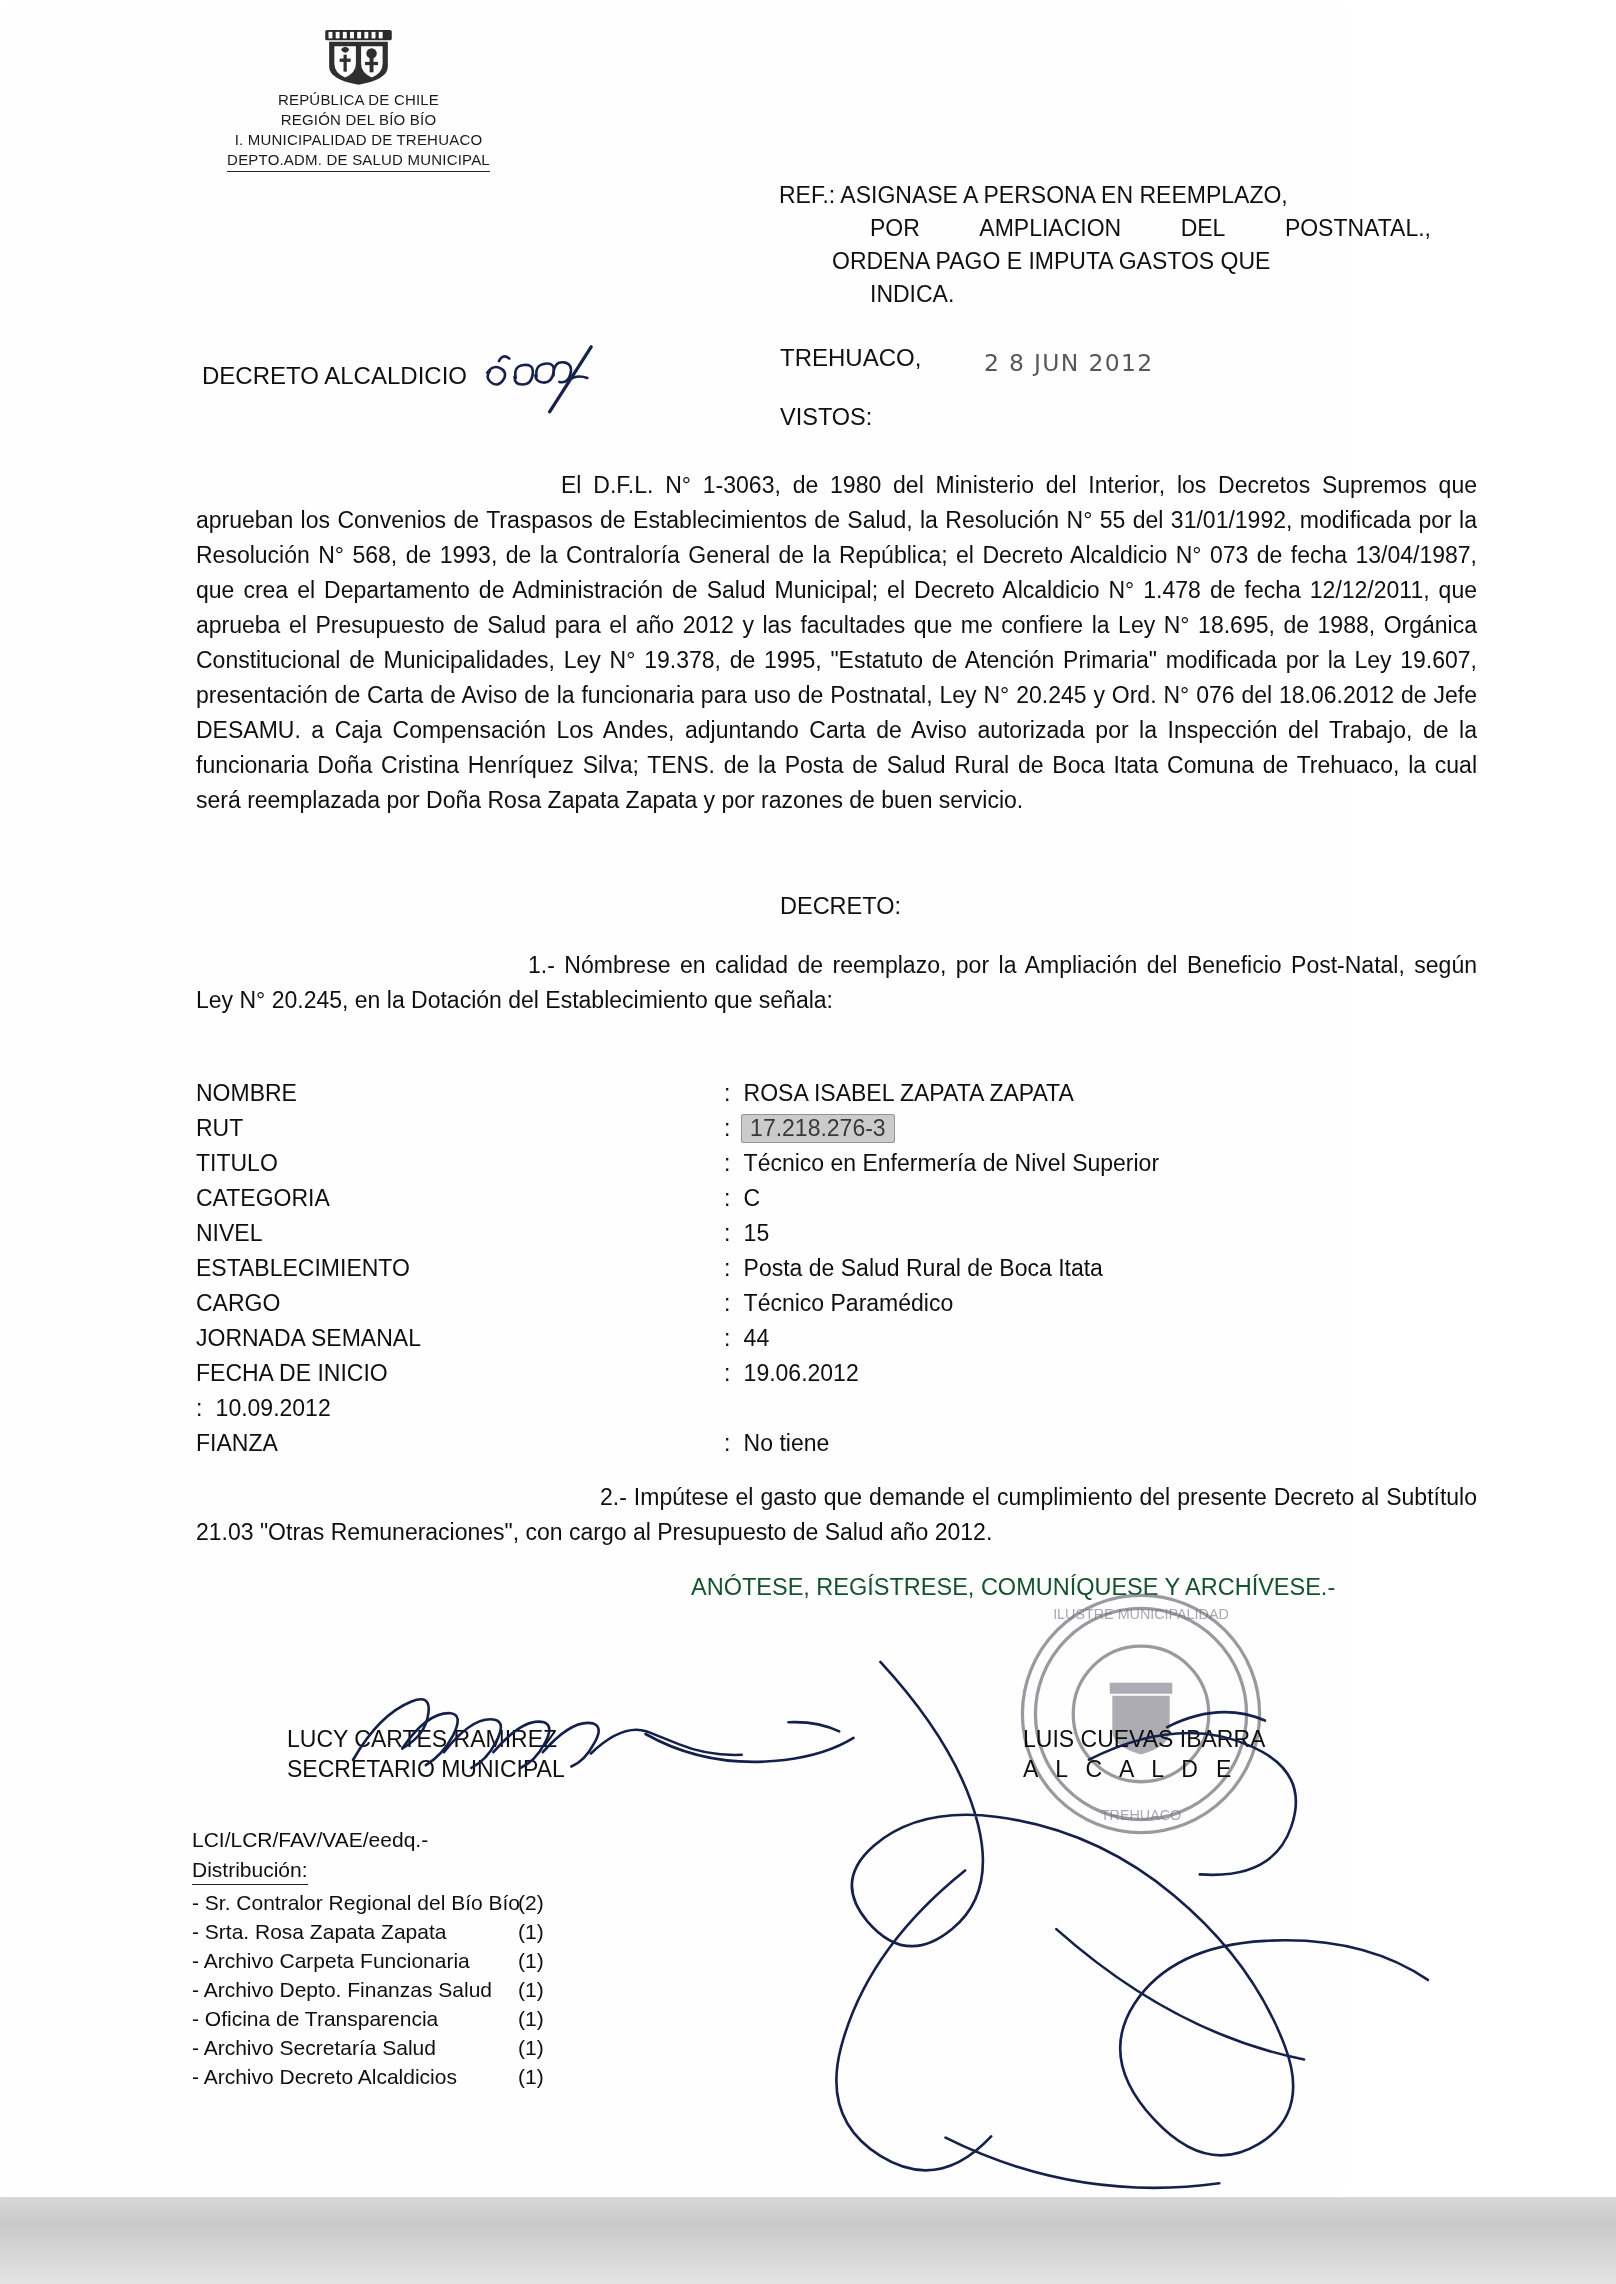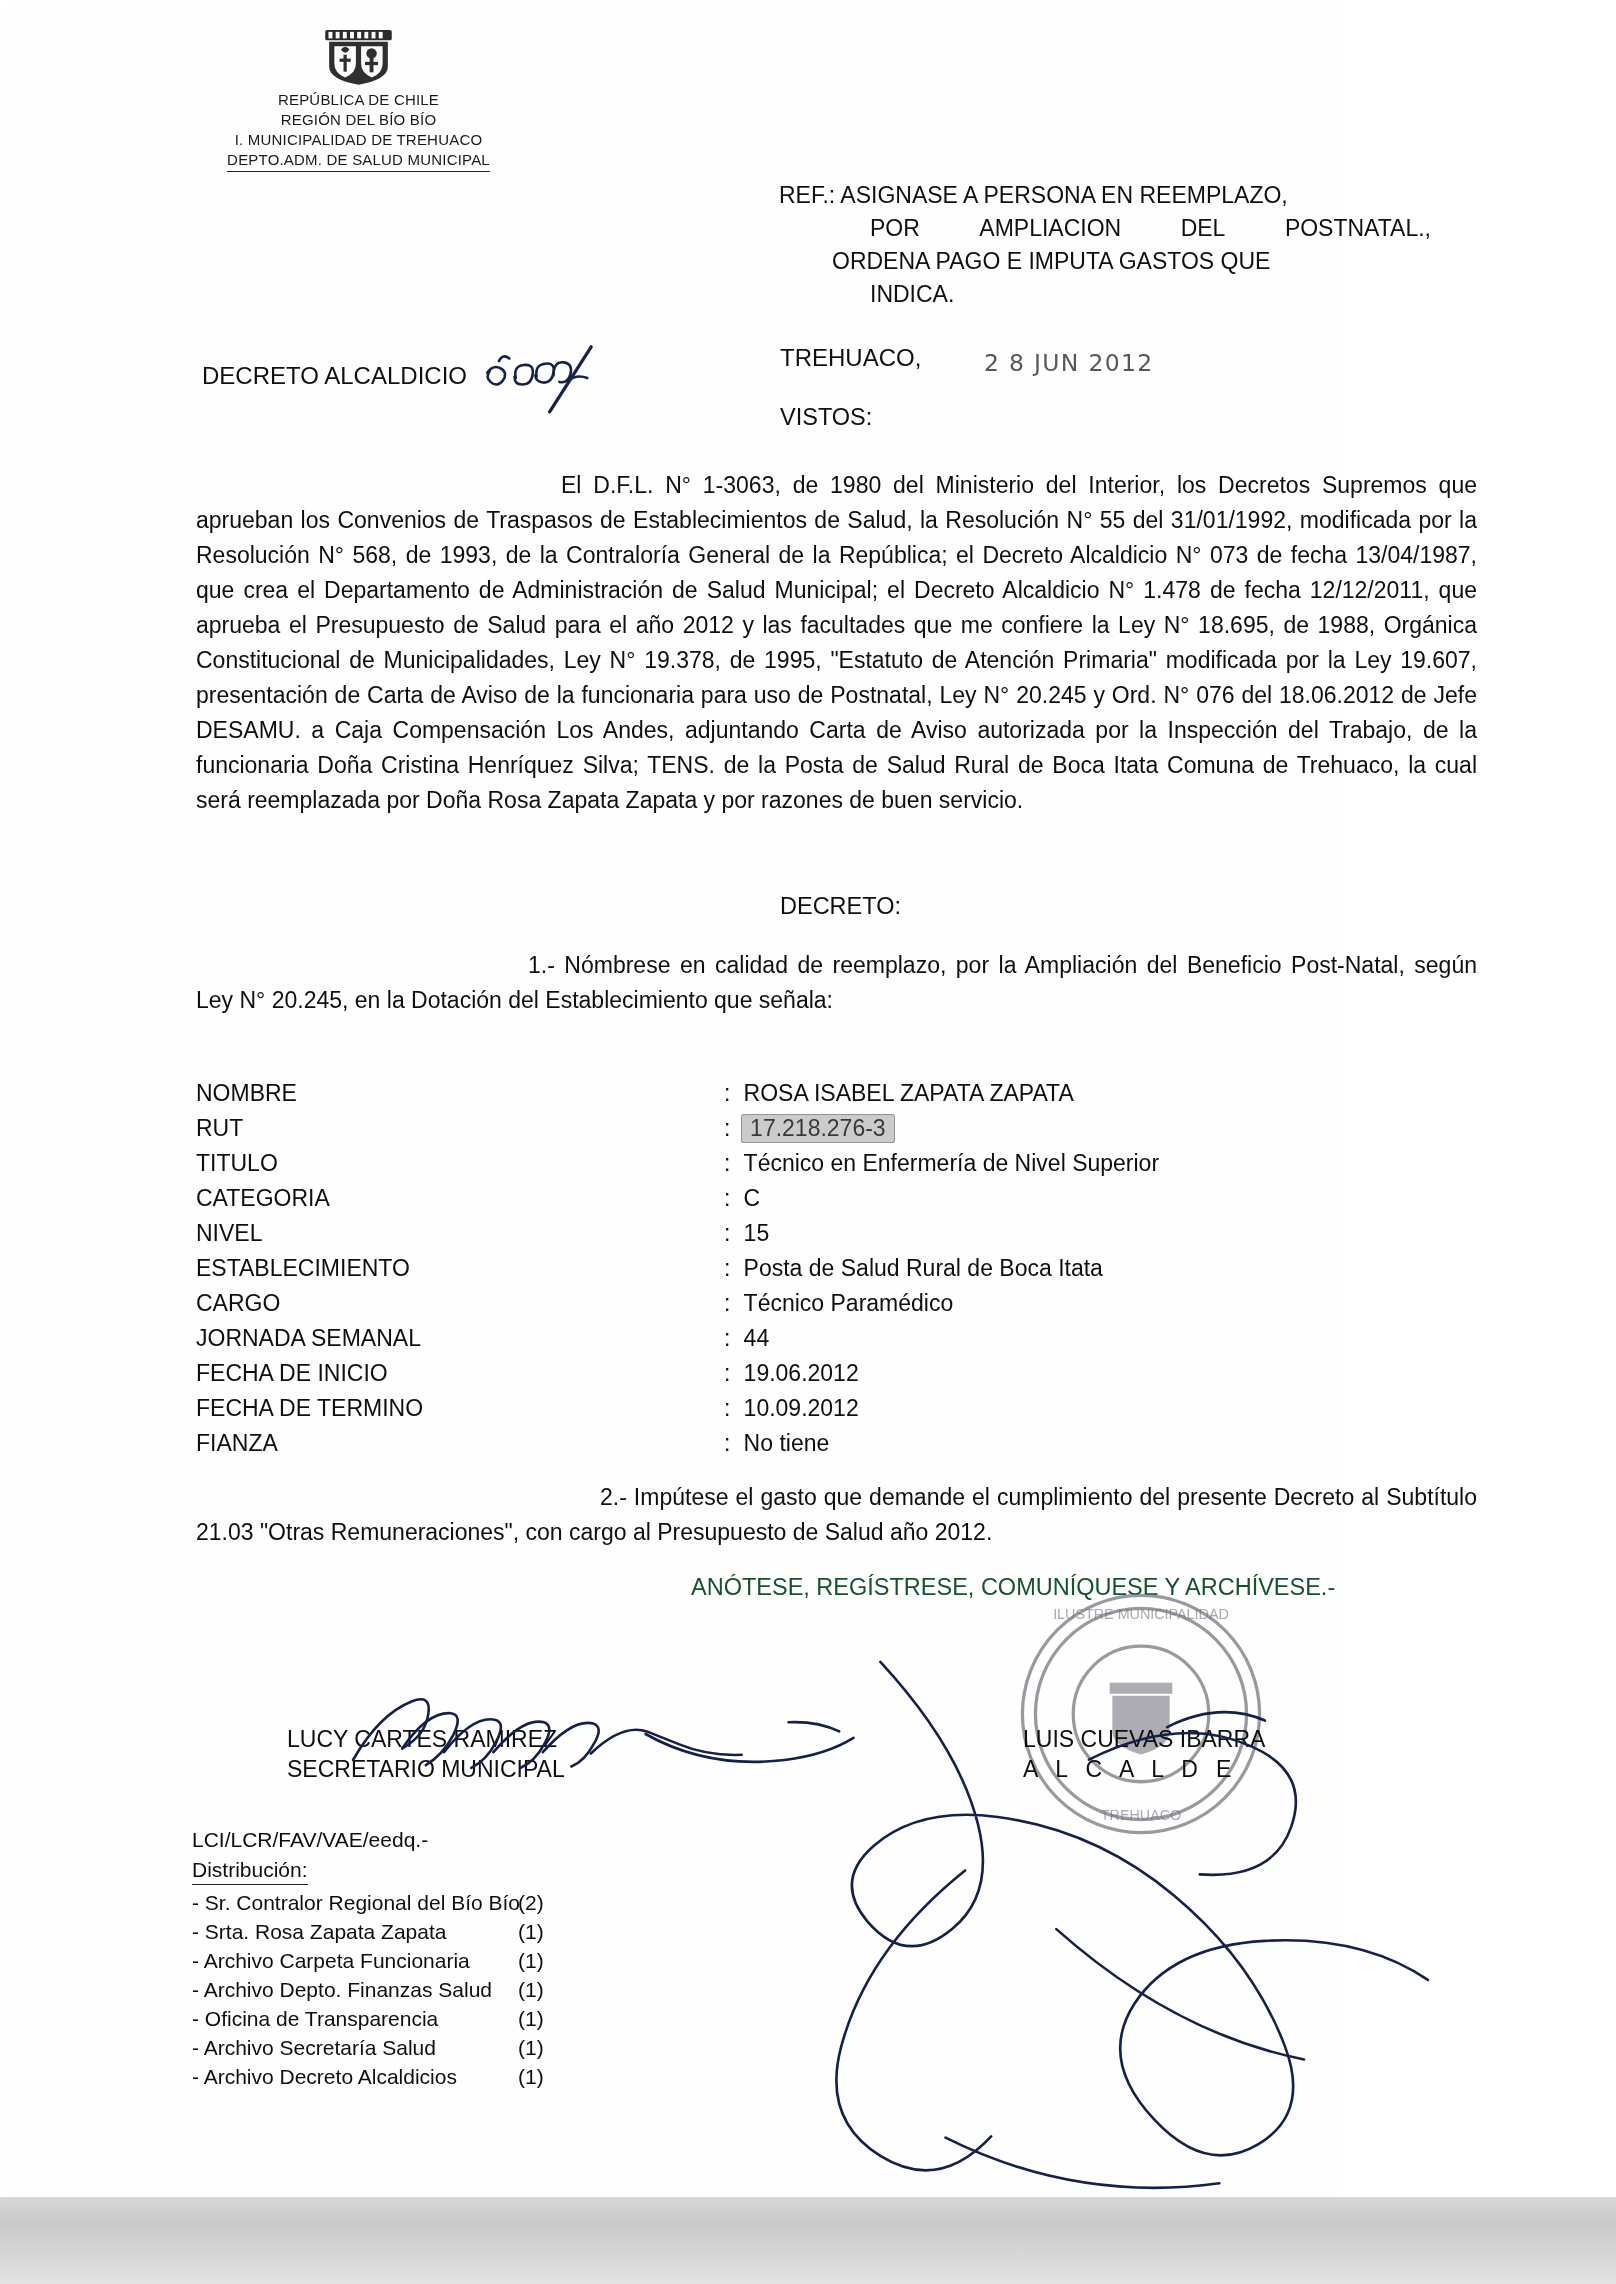--- a/index.html
+++ b/index.html
@@ -368,21 +368,20 @@
         <span class="k">JORNADA SEMANAL</span>
         <span class="c">:</span>
         <span class="v">44</span>
       </div>
       <div class="row">
         <span class="k">FECHA DE INICIO</span>
         <span class="c">:</span>
         <span class="v">19.06.2012</span>
       </div>
       <div class="row">
-        <span class="k">FECHA DE TERMINO</span>
         <span class="c">:</span>
         <span class="v">10.09.2012</span>
       </div>
       <div class="row">
         <span class="k">FIANZA</span>
         <span class="c">:</span>
         <span class="v">No tiene</span>
       </div>
     </div>
 

